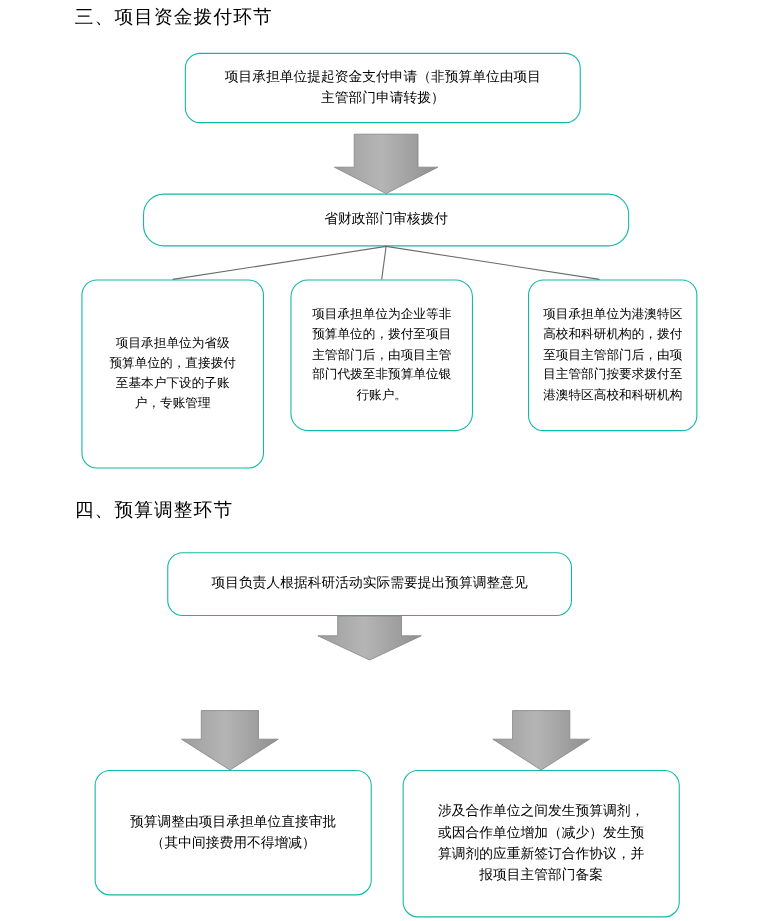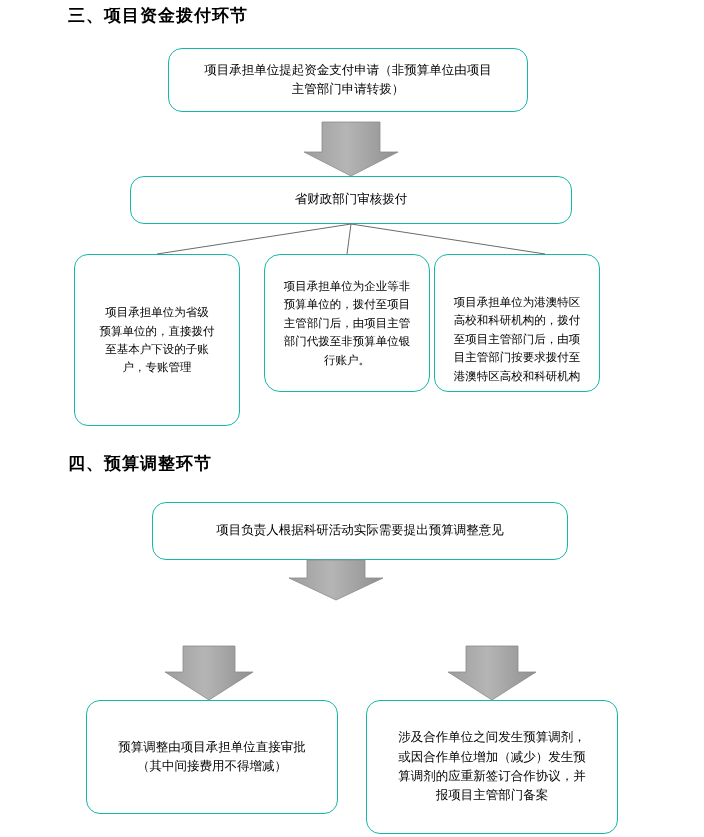--- a/index.html
+++ b/index.html
@@ -16,21 +16,21 @@
     overflow: hidden;
   }
   .page {
     position: relative;
     width: 704px;
     height: 837px;
   }
   .section-heading {
     position: absolute;
     font-family: "Liberation Sans", "DejaVu Sans", sans-serif;
-    font-weight: bold;
+    font-weight: normal;
     font-size: 17px;
     letter-spacing: 1px;
     color: #000;
     white-space: nowrap;
   }
   .node {
     position: absolute;
     box-sizing: border-box;
     border: 1px solid #14b8a6;
     border-radius: 14px;
@@ -68,50 +68,50 @@
 
 <div class="page">
 
   <div class="section-heading" style="left:68px; top:4px;">三、项目资金拨付环节</div>
 
   <div class="node" style="left:168px; top:48px; width:360px; height:64px;">
     <span class="txt">项目承担单位提起资金支付申请（非预算单位由项目
 主管部门申请转拨）</span>
   </div>
 
-  <div class="node" style="left:130px; top:176px; width:442px; height:48px;">
+  <div class="node" style="left:130px; top:176px; width:442px; height:48px;border-radius:19px;">
     <span class="txt">省财政部门审核拨付</span>
   </div>
 
   <div class="node small" style="left:74px; top:254px; width:166px; height:172px;">
     <span class="txt">项目承担单位为省级
 预算单位的，直接拨付
 至基本户下设的子账
 户，专账管理</span>
   </div>
 
   <div class="node small" style="left:264px; top:254px; width:166px; height:138px;border-radius:16px;">
     <span class="txt">项目承担单位为企业等非
 预算单位的，拨付至项目
 主管部门后，由项目主管
 部门代拨至非预算单位银
 行账户。</span>
   </div>
 
-  <div class="node small" style="left:434px; top:254px; width:166px; height:138px;align-items:flex-end;">
+  <div class="node small" style="left:480px; top:254px; width:154px; height:138px;">
     <span class="txt">项目承担单位为港澳特区
 高校和科研机构的，拨付
 至项目主管部门后，由项
 目主管部门按要求拨付至
 港澳特区高校和科研机构</span>
   </div>
 
   <div class="section-heading" style="left:68px; top:452px;">四、预算调整环节</div>
 
-  <div class="node" style="left:152px; top:502px; width:416px; height:58px;">
+  <div class="node" style="left:152px; top:502px; width:368px; height:58px;">
     <span class="txt">项目负责人根据科研活动实际需要提出预算调整意见</span>
   </div>
 
 
   <div class="node" style="left:86px; top:700px; width:252px; height:114px; font-size:12.5px;">
     <span class="txt">预算调整由项目承担单位直接审批
 （其中间接费用不得增减）</span>
   </div>
 
   <div class="node" style="left:366px; top:700px; width:252px; height:134px; font-size:12.5px;">

